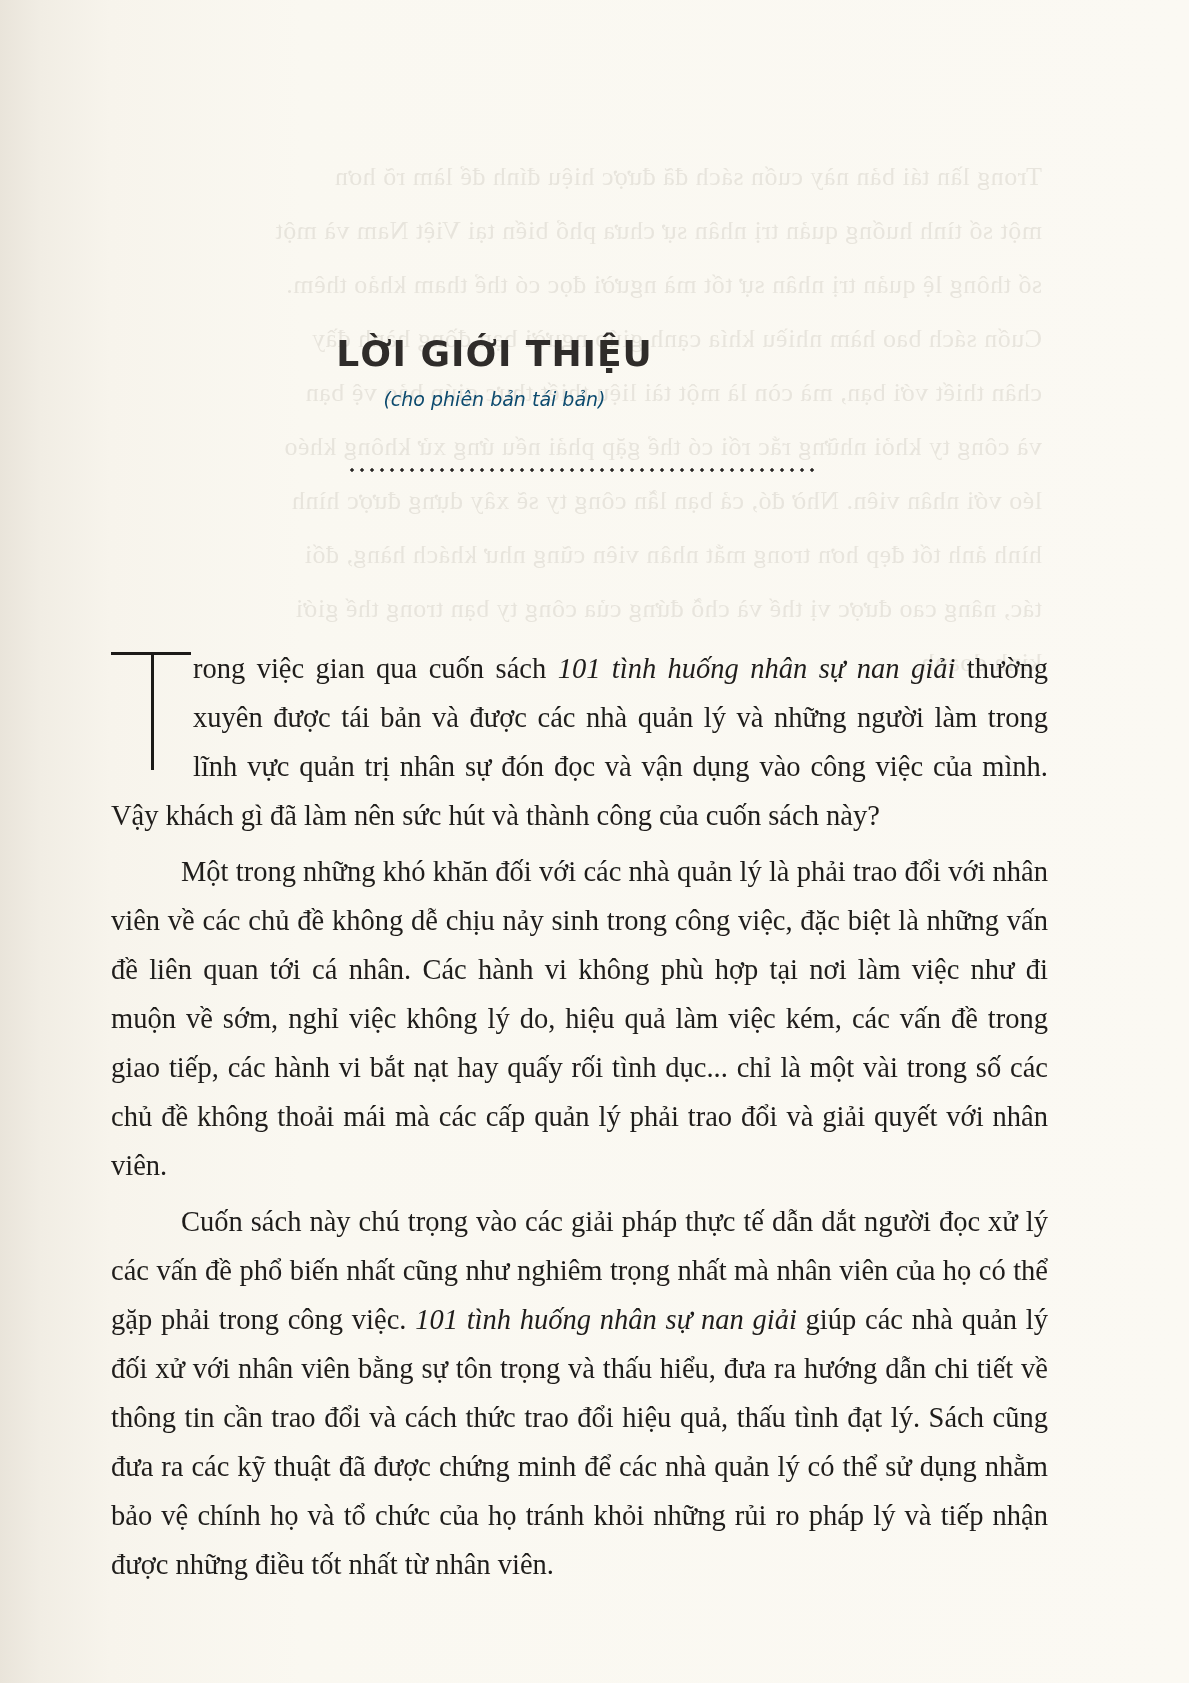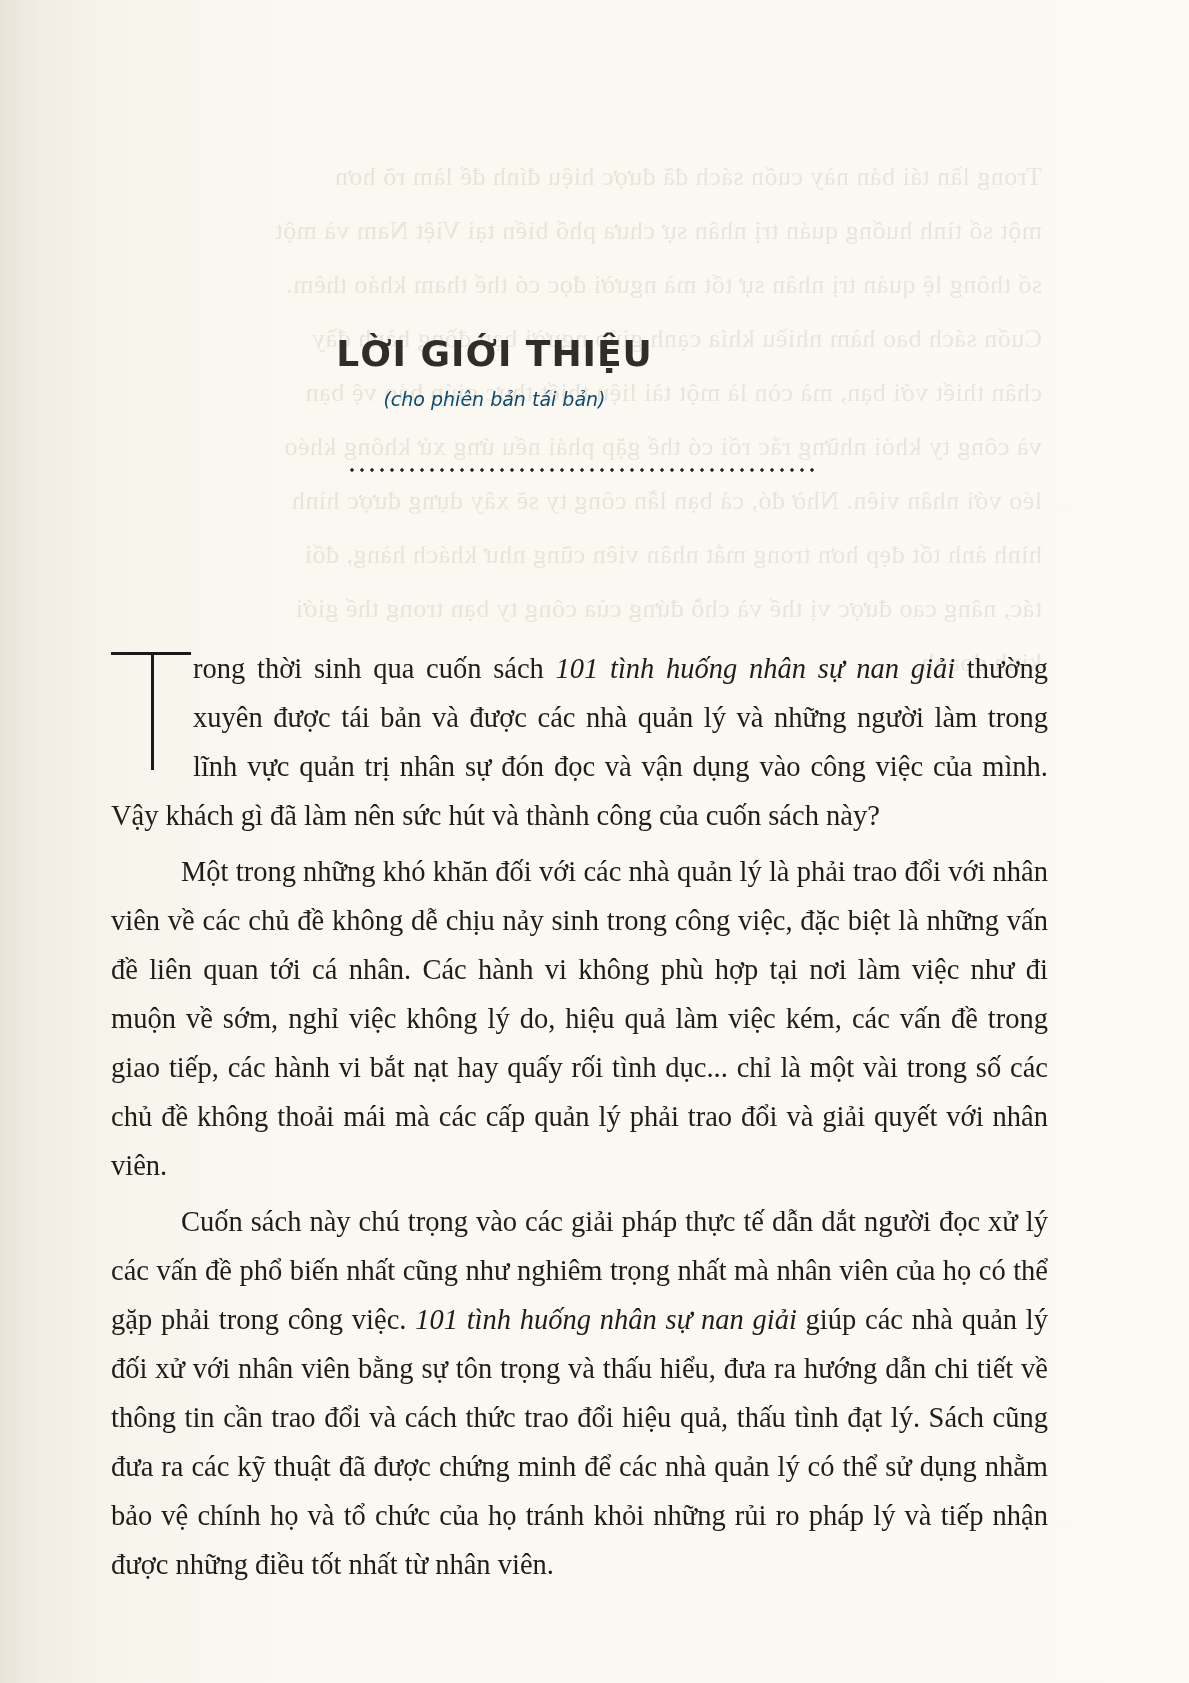--- a/index.html
+++ b/index.html
@@ -70,21 +70,21 @@
 </div>
 
 <div class="dotted"></div>
 
 <div class="body-text">
   <p class="para dropcap-wrap">
     <span class="dropcap">
       <span class="dropcap-bar-h"></span>
       <span class="dropcap-bar-v"></span>
       <span class="dropcap-letter">T</span>
-    </span><span>rong thời sinh qua cuốn sách </span><em>101 tình huống nhân sự nan giải</em><span> thường xuyên được tái bản và được các nhà quản lý và những người làm trong lĩnh vực quản trị nhân sự đón đọc và vận dụng vào công việc của mình. Vậy khách gì đã làm nên sức hút và thành công của cuốn sách này?</span>
+    </span><span>rong việc gian qua cuốn sách </span><em>101 tình huống nhân sự nan giải</em><span> thường xuyên được tái bản và được các nhà quản lý và những người làm trong lĩnh vực quản trị nhân sự đón đọc và vận dụng vào công việc của mình. Vậy khách gì đã làm nên sức hút và thành công của cuốn sách này?</span>
   </p>
   <p class="para indent">
     <span>Một trong những khó khăn đối với các nhà quản lý là phải trao đổi với nhân viên về các chủ đề không dễ chịu nảy sinh trong công việc, đặc biệt là những vấn đề liên quan tới cá nhân. Các hành vi không phù hợp tại nơi làm việc như đi muộn về sớm, nghỉ việc không lý do, hiệu quả làm việc kém, các vấn đề trong giao tiếp, các hành vi bắt nạt hay quấy rối tình dục... chỉ là một vài trong số các chủ đề không thoải mái mà các cấp quản lý phải trao đổi và giải quyết với nhân viên.</span>
   </p>
   <p class="para indent">
     <span>Cuốn sách này chú trọng vào các giải pháp thực tế dẫn dắt người đọc xử lý các vấn đề phổ biến nhất cũng như nghiêm trọng nhất mà nhân viên của họ có thể gặp phải trong công việc. </span><em>101 tình huống nhân sự nan giải</em><span> giúp các nhà quản lý đối xử với nhân viên bằng sự tôn trọng và thấu hiểu, đưa ra hướng dẫn chi tiết về thông tin cần trao đổi và cách thức trao đổi hiệu quả, thấu tình đạt lý. Sách cũng đưa ra các kỹ thuật đã được chứng minh để các nhà quản lý có thể sử dụng nhằm bảo vệ chính họ và tổ chức của họ tránh khỏi những rủi ro pháp lý và tiếp nhận được những điều tốt nhất từ nhân viên.</span>
   </p>
 </div>
 
 </body></html>

